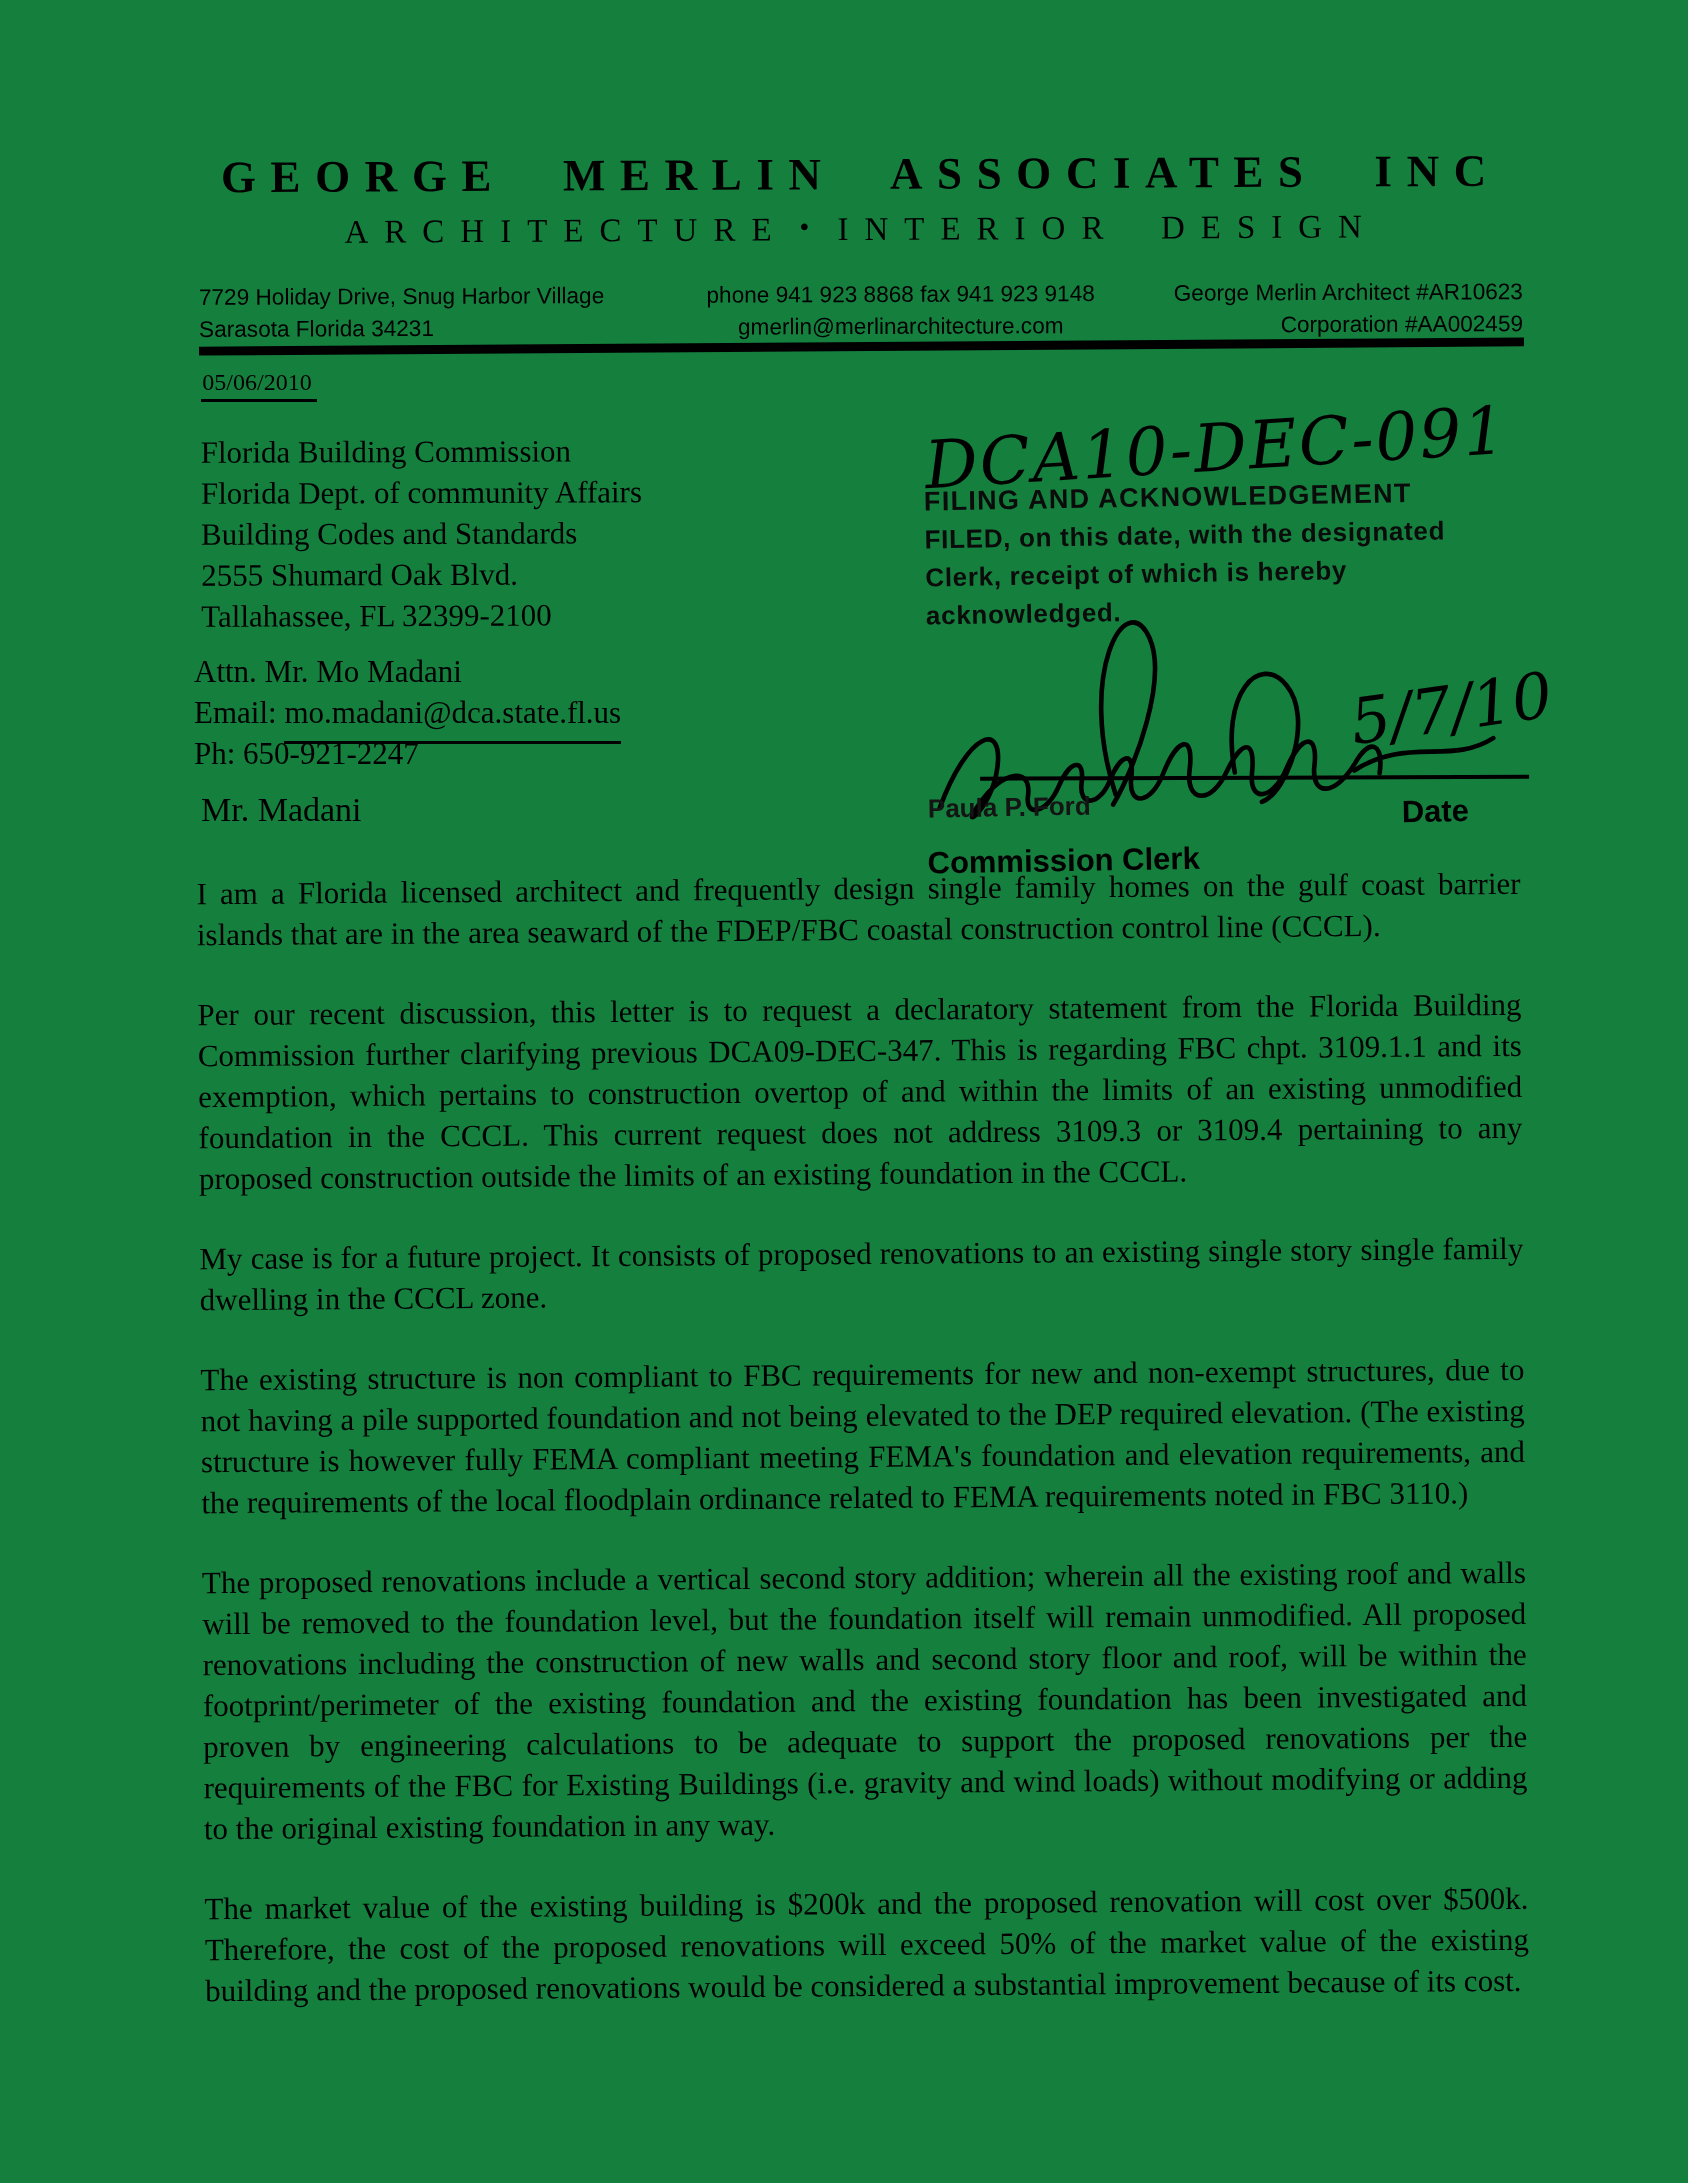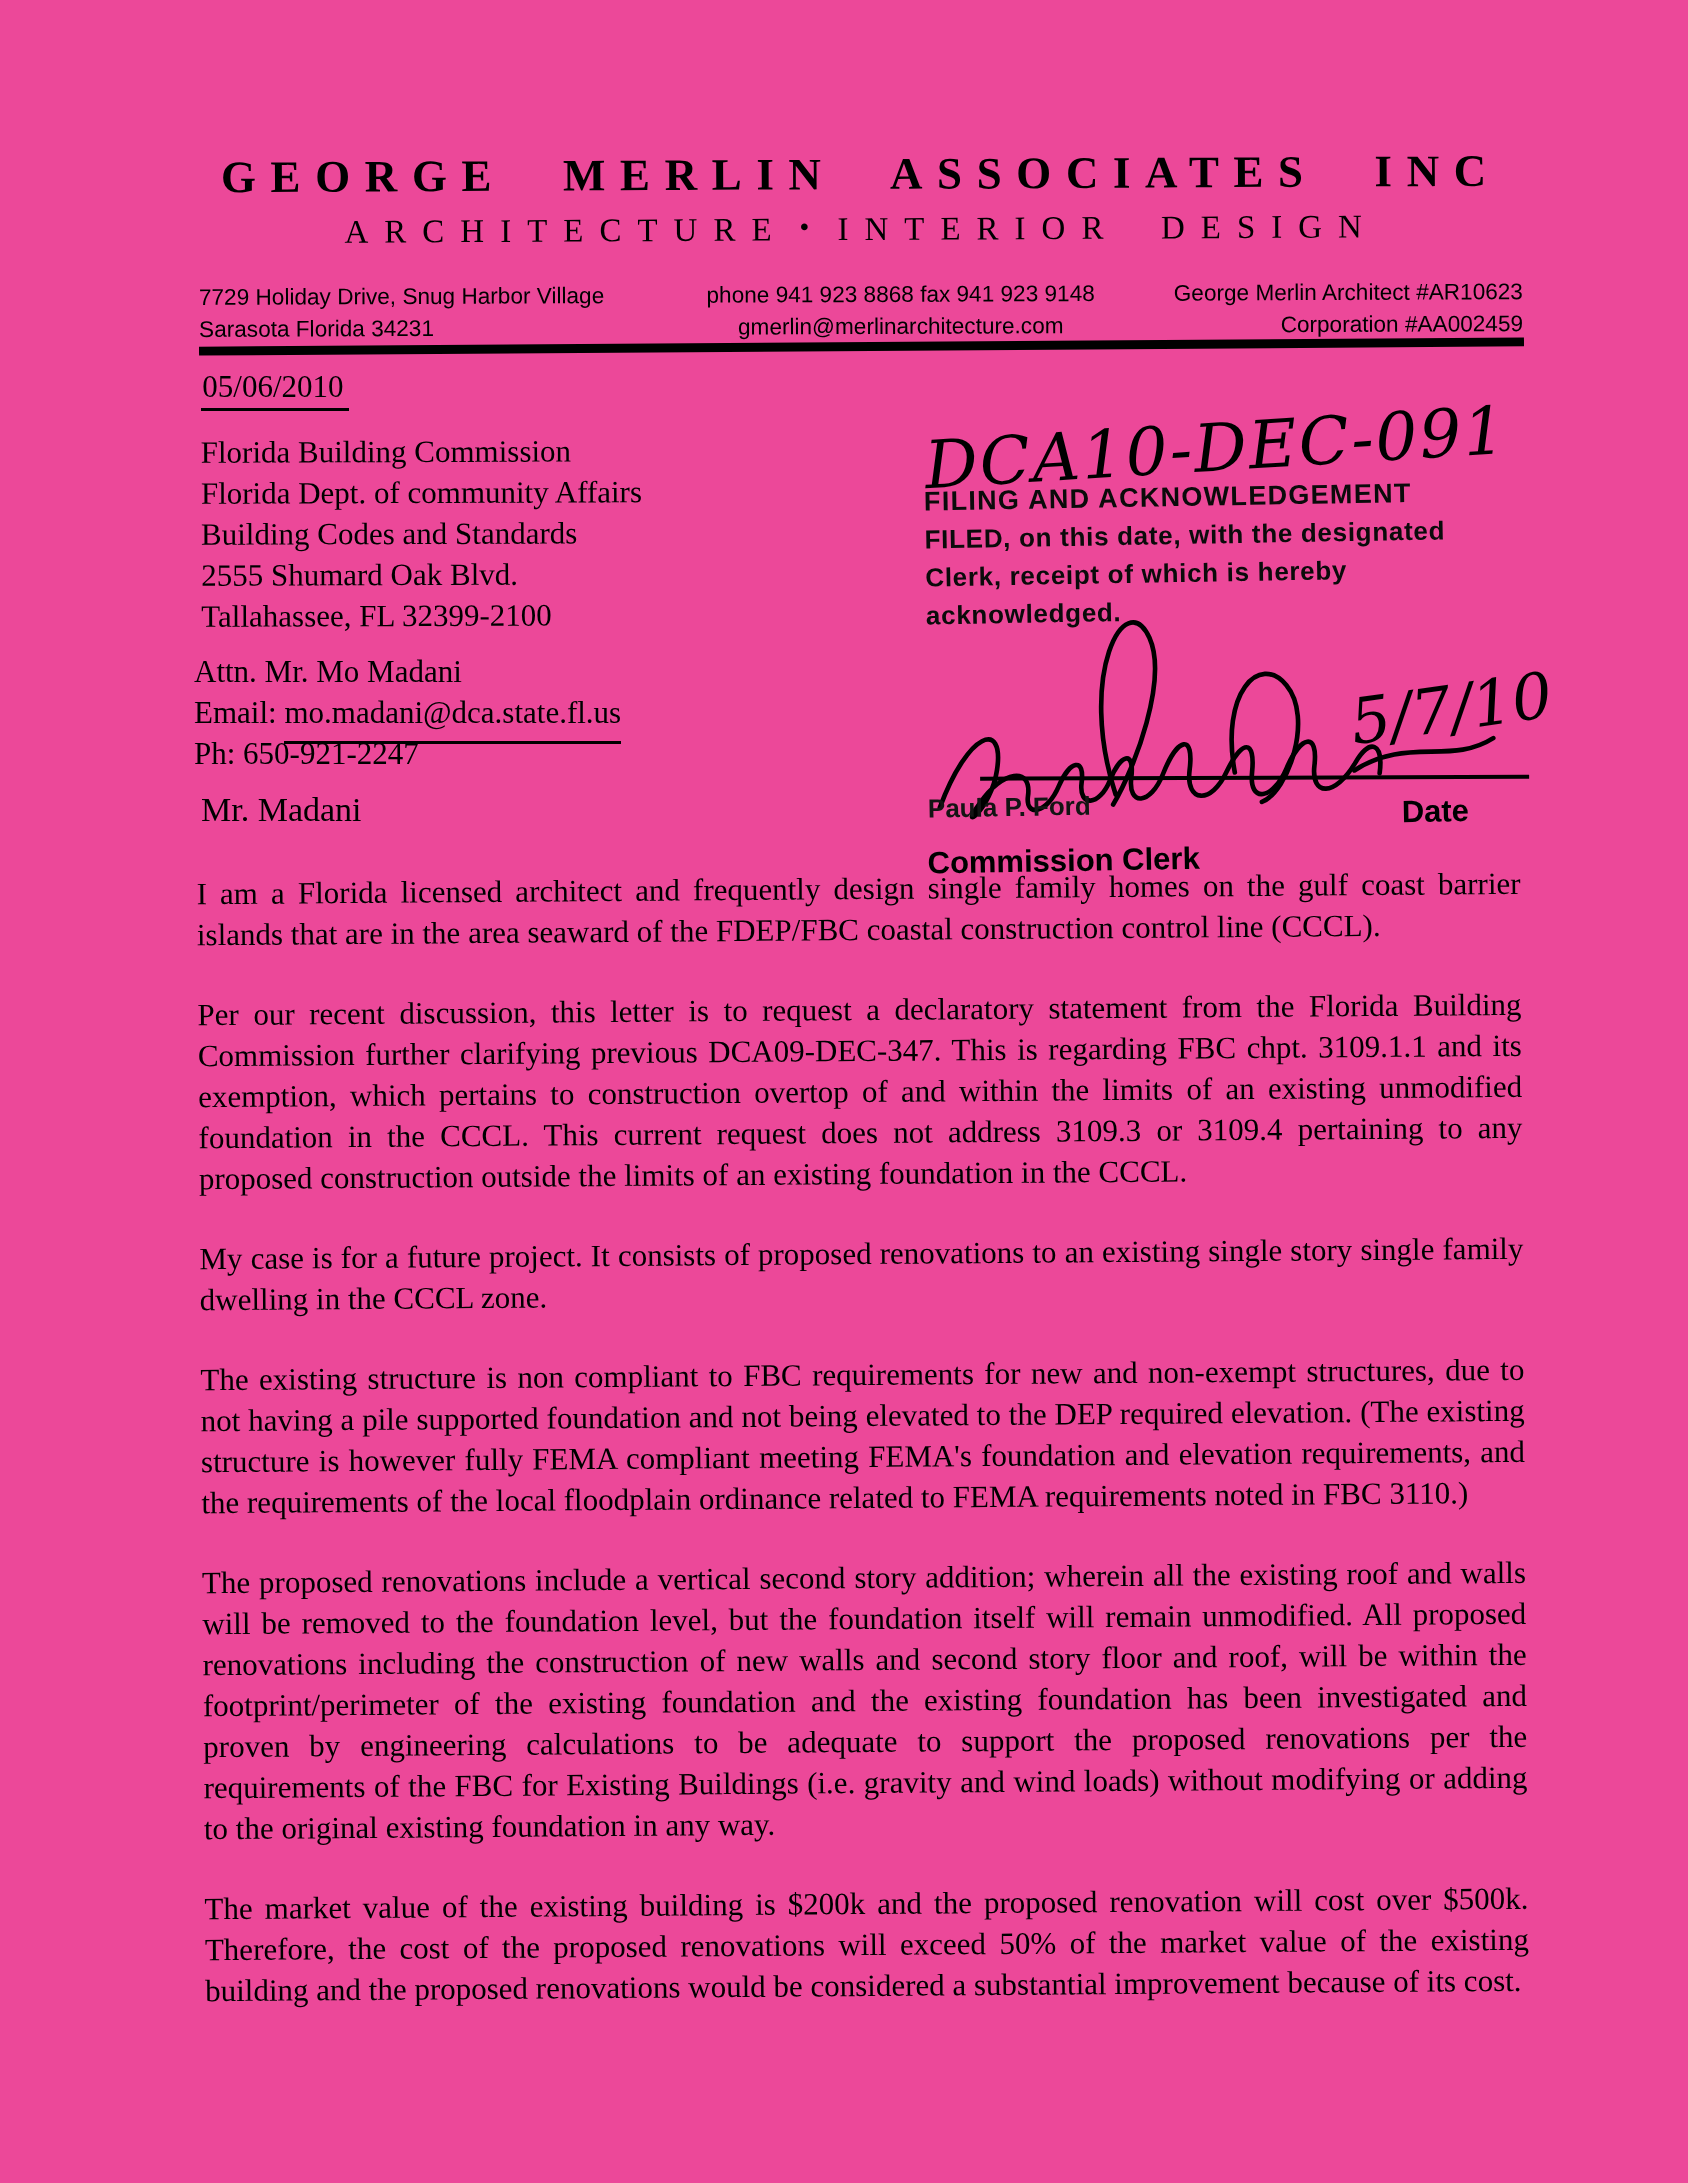--- a/index.html
+++ b/index.html
@@ -1,20 +1,20 @@
 <!DOCTYPE html>
 <html style="font-size:10.6px"><head>
 <meta charset="utf-8">
 <style>
   html,body{margin:0;padding:0;background:#ffffff;}
   .page{
     position:relative;
     width:1689px;
     height:2183px;
-    background:#ec4899;
+    background:#15803d;
     color:#000;
     font-family:"Liberation Serif", serif;
     overflow:hidden;
   }
   
   .letterhead{
     position:absolute; left:199px; top:148px; width:1324px;
     text-align:center; transform:rotate(-0.3deg);
   }
   .lh-name{
@@ -34,21 +34,21 @@
   .contact-left{width:36%; text-align:left;}
   .contact-center{width:34%; text-align:center;}
   .contact-right{width:30%; text-align:right;}
   .header-rule{
     position:absolute; left:199px; top:342px; width:1325px; height:8.6px;
     background:#000; transform:rotate(-0.4deg);
   }
   
   .date-line{
     position:absolute; left:201px; top:369px;
-    font-size:31px; border-bottom:3.3px solid #000; padding:0 5.3px 3.3px 1.3px;
+    font-size:24px; border-bottom:3.3px solid #000; padding:0 5.3px 3.3px 1.3px;
   }
   .recipient{
     position:absolute; left:201px; top:431px;
     font-size:31px; line-height:41px; transform:rotate(-0.2deg);
   }
   .attn-block{
     position:absolute; left:194px; top:651px;
     font-size:31px; line-height:41px;
   }
   .attn-block .email-addr{border-bottom:3.3px solid #000; padding-bottom:11px;}

